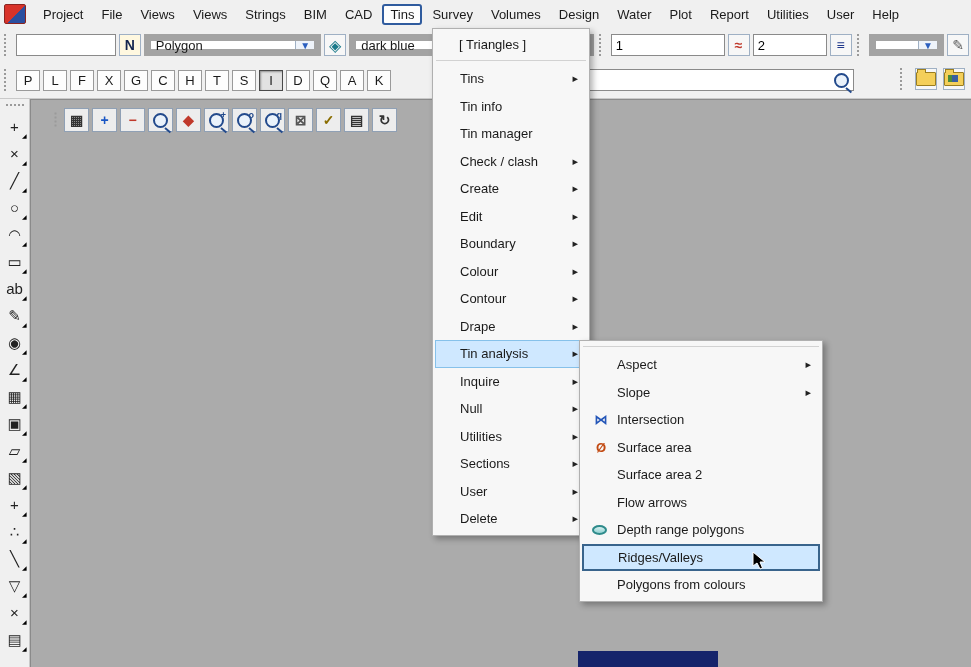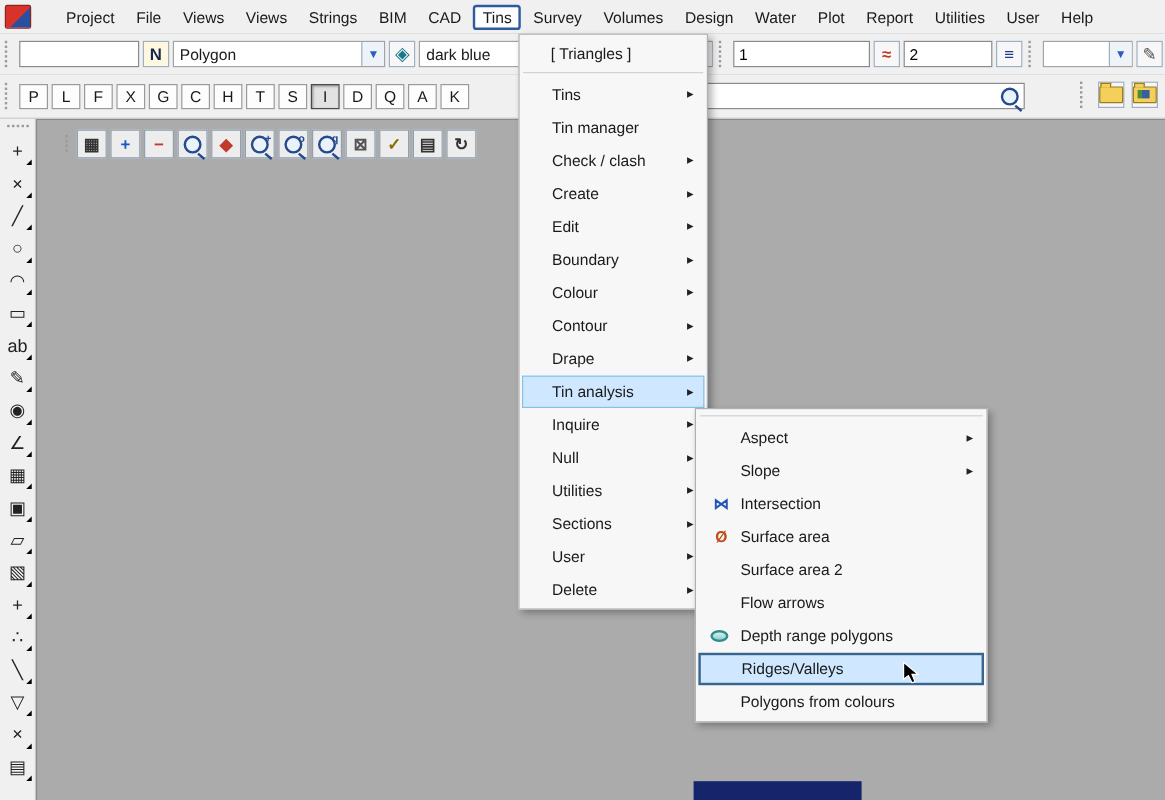--- a/index.html
+++ b/index.html
@@ -1,32 +1,32 @@
 <!DOCTYPE html>
 <html><head>
 <meta charset="utf-8">
 <style>
   html,body{margin:0;padding:0;background:#9a9a9a;font-family:"Liberation Sans",sans-serif;font-size:13px;color:#1a1a1a;}
   .app{position:relative;width:971px;height:667px;overflow:hidden;background:#ababab;}
 
   
-  .menubar{position:absolute;top:0;left:0;right:0;height:28px;background:#f0f0f0;display:flex;align-items:center;gap:15px;padding-left:4px;z-index:3;}
+  .menubar{position:absolute;top:0;left:0;right:0;height:28px;background:#f0f0f0;display:flex;align-items:center;gap:3px;padding-left:4px;z-index:3;}
   .logo{width:20px;height:18px;margin-right:6px;border-radius:2px;background:linear-gradient(135deg,#d8332a 0 55%,#2b4fa0 55% 100%);border:1px solid #8a2420;}
   .mb-items{display:flex;align-items:center;gap:2px;}
   .mb-item{padding:3px 8px;white-space:nowrap;cursor:default;}
   .mb-item.active{border:2px solid #2f5b9e;border-radius:3px;background:#fdfdfd;padding:1px 6px;}
 
   
   .row2{position:absolute;top:28px;left:0;right:0;height:34px;background:#f0f0f0;display:flex;align-items:center;gap:3px;padding:0 2px;z-index:2;}
   .row3{position:absolute;top:62px;left:0;right:0;height:36px;background:#f0f0f0;display:flex;align-items:center;gap:3px;padding:0 2px;border-bottom:1px solid #c9c9c9;z-index:2;}
   .grip{width:5px;height:22px;border-left:2px dotted #9a9a9a;margin:0 2px;}
   .tb-input{height:20px;border:1px solid #8a8a8a;background:#fff;padding:0 4px;font:13px "Liberation Sans",sans-serif;}
   .tb-btn{min-width:22px;height:22px;background:#f7f7f7;border:1px solid #9fb0c4;display:flex;align-items:center;justify-content:center;font-size:14px;box-sizing:border-box;}
   .nbtn{font-weight:bold;color:#14254f;background:#fff8e0;}
-  .combo{height:22px;background:#fff;border:1px solid #a3a3a3;display:flex;align-items:center;box-sizing:border-box;}
+  .combo{height:22px;background:#fff;border:7px solid #a3a3a3;display:flex;align-items:center;box-sizing:border-box;}
   .combo .val{flex:1;padding:0 5px;white-space:nowrap;overflow:hidden;}
   .combo .arrow{width:18px;align-self:stretch;border-left:1px solid #9fb0c4;display:flex;align-items:center;justify-content:center;color:#2b5fbf;font-size:10px;background:#eef3fa;}
   .w90{width:90px;} .w184{width:184px;} .w254{width:254px;} .w104{width:104px;} .w64{width:64px;} .w78{width:78px;}
   .diamond{color:#1a7a8a;font-size:16px;}
   .red-glyph{color:#c0392b;font-weight:bold;}
   .navy-glyph{color:#223a8c;font-weight:bold;}
   .pen-glyph{color:#555;}
 
   .letters{display:flex;gap:3px;}
   .letter-btn{width:24px;height:21px;border:1px solid #9a9a9a;background:#fdfdfd;display:flex;align-items:center;justify-content:center;box-sizing:border-box;}
@@ -308,20 +308,23 @@
   </div>
 
   <div class="menu" id="tins-menu">
       <div class="menu-header">[ Triangles ]</div>
       <div class="menu-sep"></div>
       <div class="menu-item">
         <div class="mi-label">Tins</div>
         <div class="mi-arrow">▸</div>
       </div>
       <div class="menu-item">
+        <div class="mi-label">Tin info</div>
+      </div>
+      <div class="menu-item">
         <div class="mi-label">Tin manager</div>
       </div>
       <div class="menu-item">
         <div class="mi-label">Check / clash</div>
         <div class="mi-arrow">▸</div>
       </div>
       <div class="menu-item">
         <div class="mi-label">Create</div>
         <div class="mi-arrow">▸</div>
       </div>

